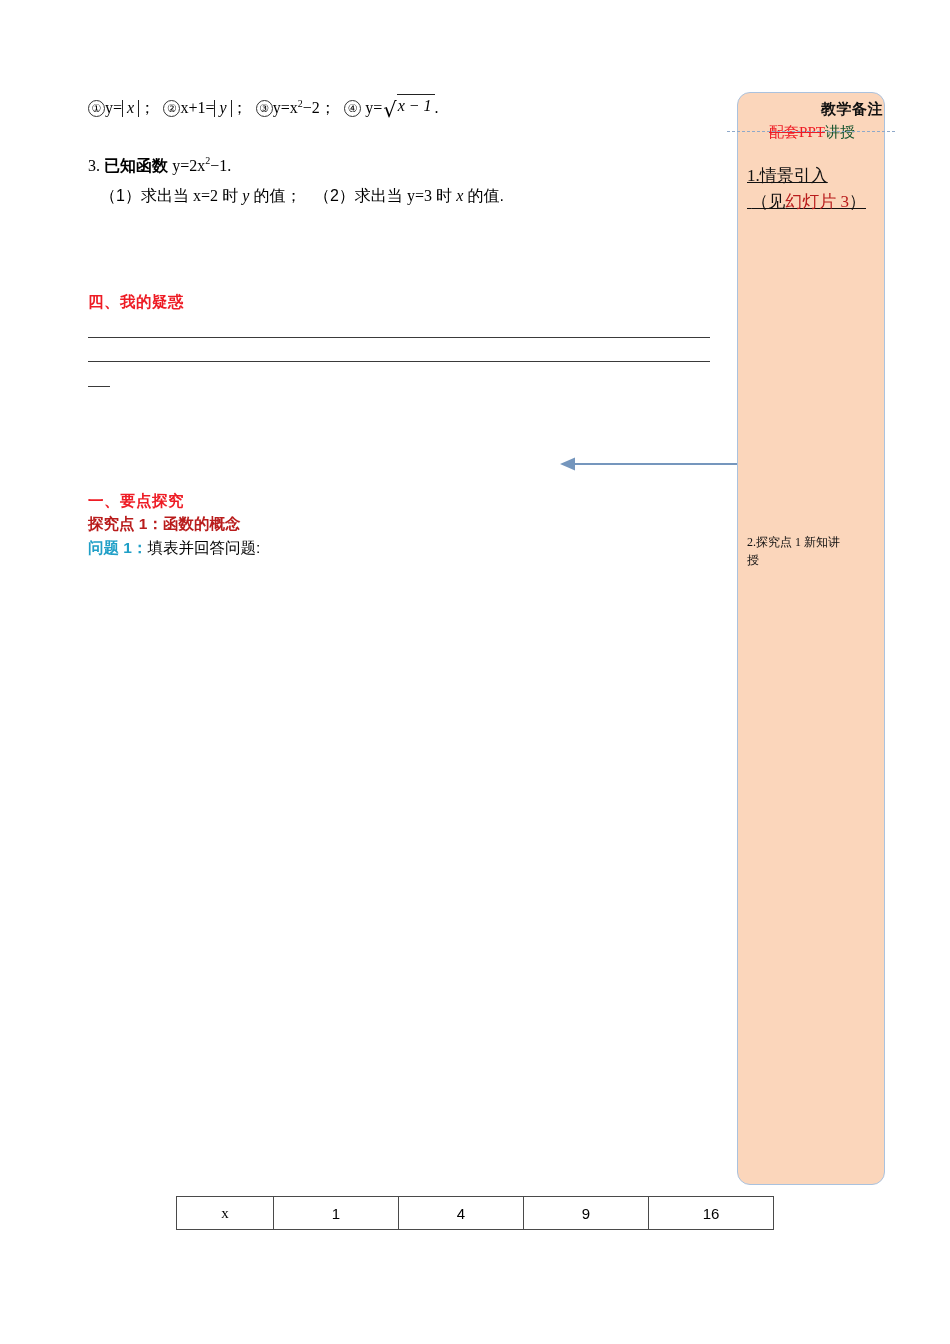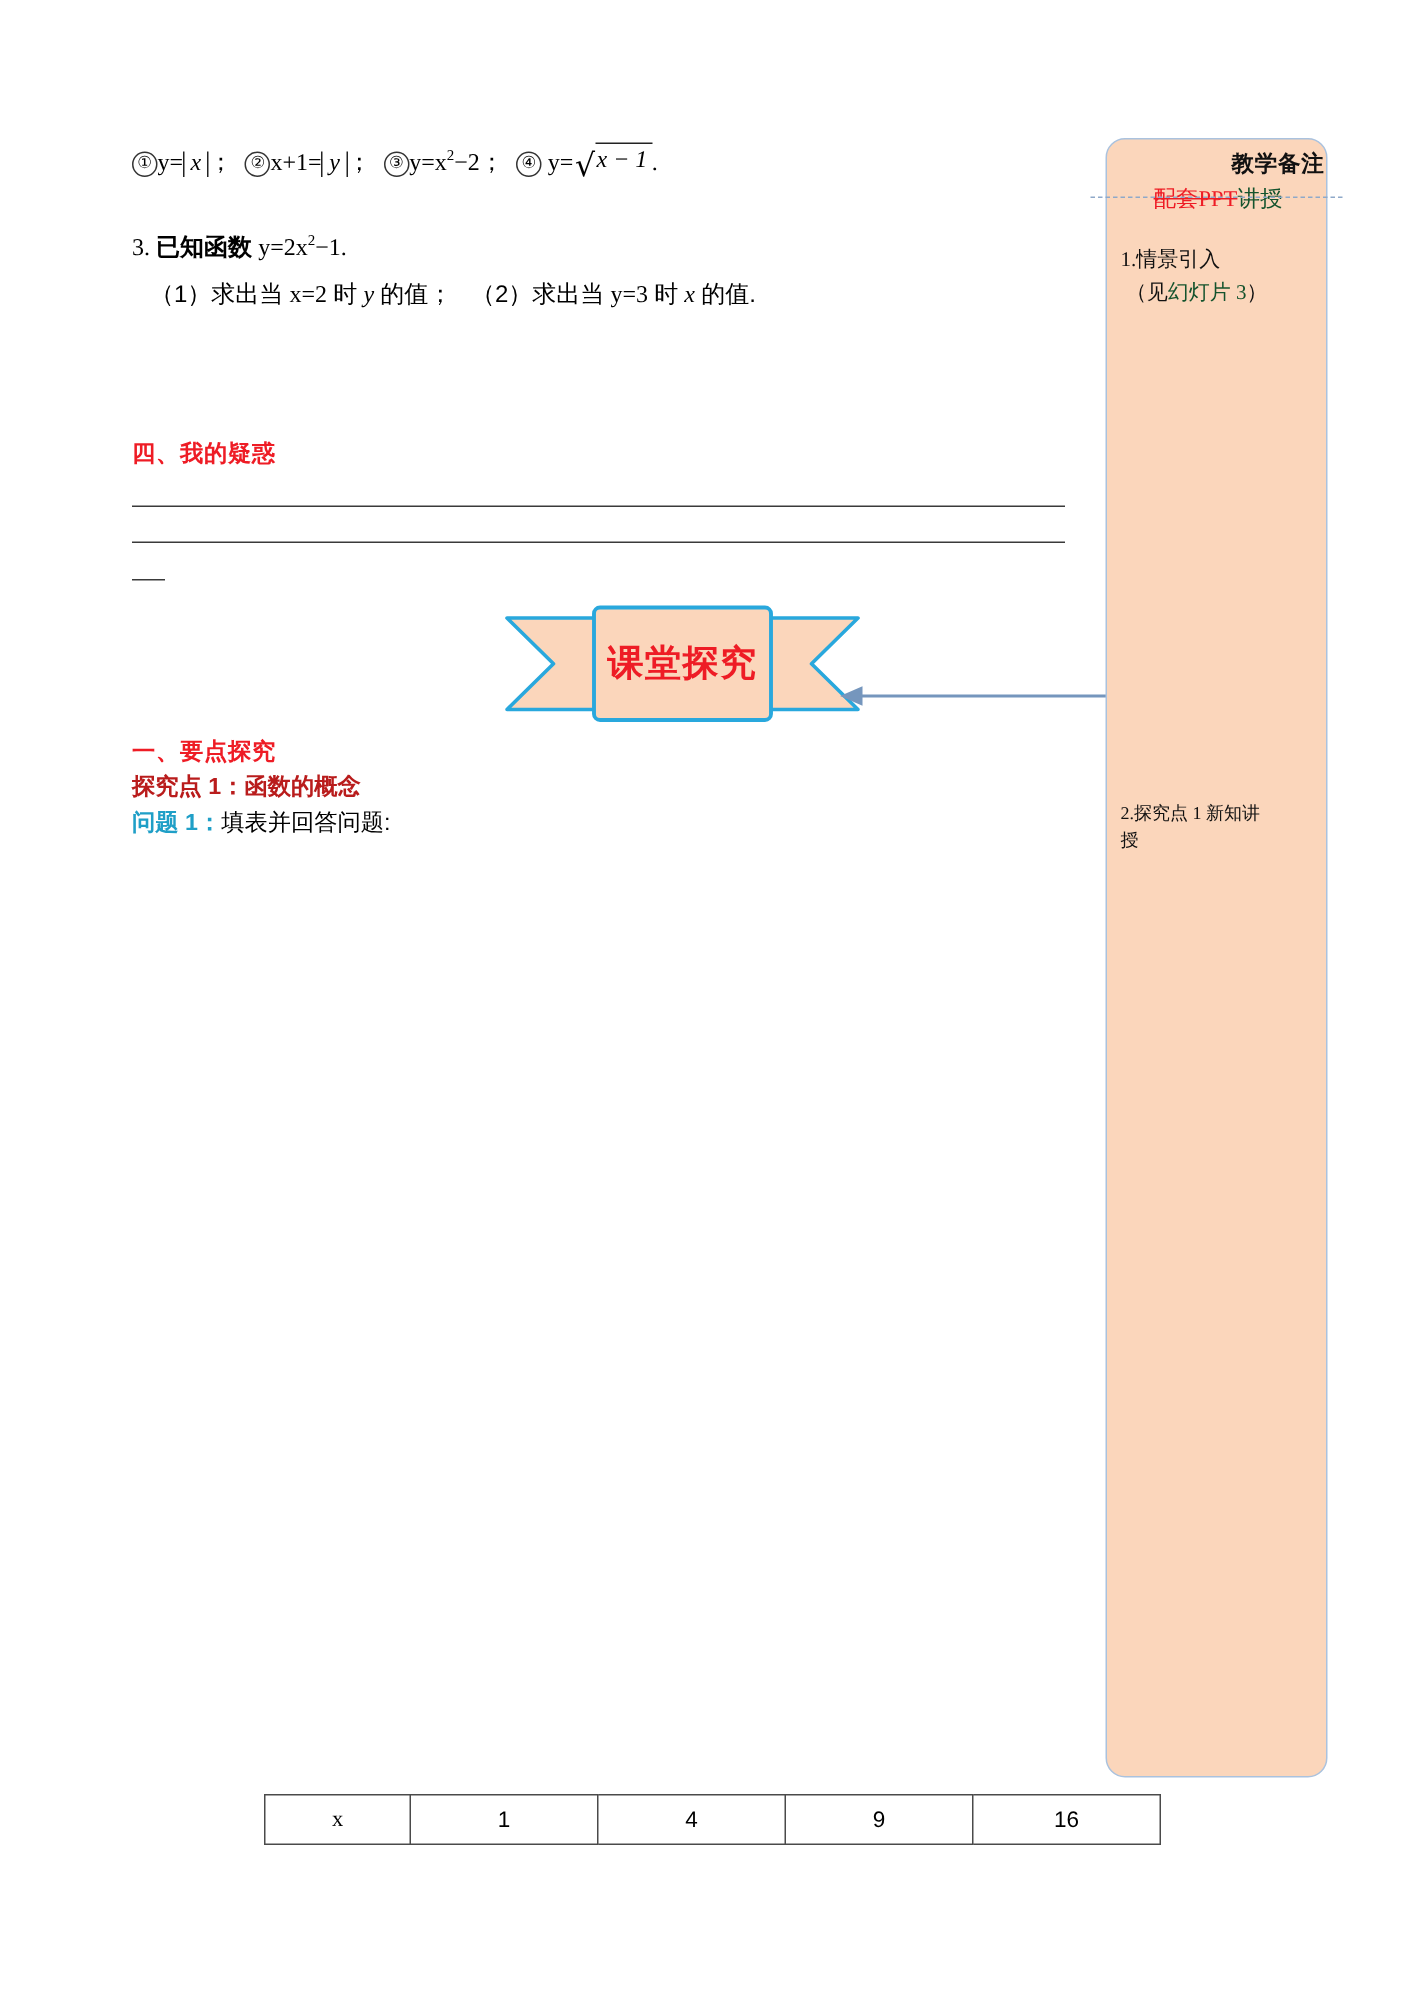--- a/index.html
+++ b/index.html
@@ -18,21 +18,21 @@
 
   .page {
     position: absolute;
     inset: 0;
     background: #fff;
   }
 
   
   .cn { font-family: "Liberation Sans", "DejaVu Sans", sans-serif; }
   .ital { font-style: italic; }
-  .red { color: #14532d; }
+  .red { color: #b91c1c; }
   .bold { font-weight: bold; }
 
   
   .exercise-line {
     position: absolute;
     white-space: nowrap;
     font-size: 16.5px;
     line-height: 1.2;
   }
   #ex-line-1 { left: 88px; top: 97px; }
@@ -177,23 +177,24 @@
     font-size: 15px;
     white-space: nowrap;
   }
   #note-ppt .strikered { color:#ee1c25; text-decoration: line-through; text-decoration-color:#ee1c25; }
   #note-ppt .plain { color:#14532d; }
 
   #note-item-1 {
     position: absolute;
     left: 9px; top: 70px; width: 136px;
     font-family: "Liberation Serif","DejaVu Serif",serif;
-    font-size: 14px;
+    font-size: 17px;
     line-height: 1.55;
     color: #111;
+    text-decoration: underline;
   }
   #note-item-2 {
     position: absolute;
     left: 9px; top: 440px; width: 136px;
     font-family: "Liberation Serif","DejaVu Serif",serif;
     font-size: 12px;
     line-height: 1.5;
     color: #111;
     text-align: justify;
     text-align-last: justify;
@@ -247,34 +248,20 @@
     <span class="cnwt">（1）</span><span class="cnwt">求出当</span>&nbsp;<span class="mth">x=2</span>&nbsp;<span class="cnwt">时</span>&nbsp;<span class="mth ital">y</span>&nbsp;<span class="cnwt">的值；</span>
     &nbsp;&nbsp;<span class="cnwt">（2）</span><span class="cnwt">求出当</span>&nbsp;<span class="mth">y=3</span>&nbsp;<span class="cnwt">时</span>&nbsp;<span class="mth ital">x</span>&nbsp;<span class="cnwt">的值.</span>
   </div>
 
   <div class="head-red" id="sec-doubt">四、我的疑惑</div>
 
   <div class="rule" id="rule-1"></div>
   <div class="rule" id="rule-2"></div>
   <div class="rule" id="rule-3"></div>
 
-  <div id="ribbon">
-    <svg width="240" height="85" viewBox="0 0 240 85" xmlns="http://www.w3.org/2000/svg">
-
-      <path d="M3 12 L88 12 L88 73 L3 73 L34 42.5 Z" fill="#fbd6bb" stroke="#29a8dd" stroke-width="2.4" stroke-linejoin="round"></path>
-
-      <path d="M237 12 L152 12 L152 73 L237 73 L206 42.5 Z" fill="#fbd6bb" stroke="#29a8dd" stroke-width="2.4" stroke-linejoin="round"></path>
-
-      <path d="M62 12 L88 12 L88 26 L62 26 Z" fill="#bfd8e8" stroke="#29a8dd" stroke-width="1.6"></path>
-      <path d="M152 12 L178 12 L178 26 L152 26 Z" fill="#bfd8e8" stroke="#29a8dd" stroke-width="1.6"></path>
-
-      <rect x="61" y="5" width="118" height="75" rx="4" ry="4" fill="#fbd6bb" stroke="#29a8dd" stroke-width="2.6"></rect>
-    </svg>
-    <div id="ribbon-label">课堂探究</div>
-  </div>
 
   <div id="connector">
     <svg width="190" height="24" viewBox="0 0 190 24" xmlns="http://www.w3.org/2000/svg">
       <line x1="14" y1="12" x2="186" y2="12" stroke="#7596bd" stroke-width="2"></line>
       <polygon points="0,12 15,5.5 15,18.5" fill="#7596bd"></polygon>
     </svg>
   </div>
 
   <div class="head-red" id="sec-keypoint">一、要点探究</div>
   <div class="head-black" id="sec-explore">探究点 1：函数的概念</div>

